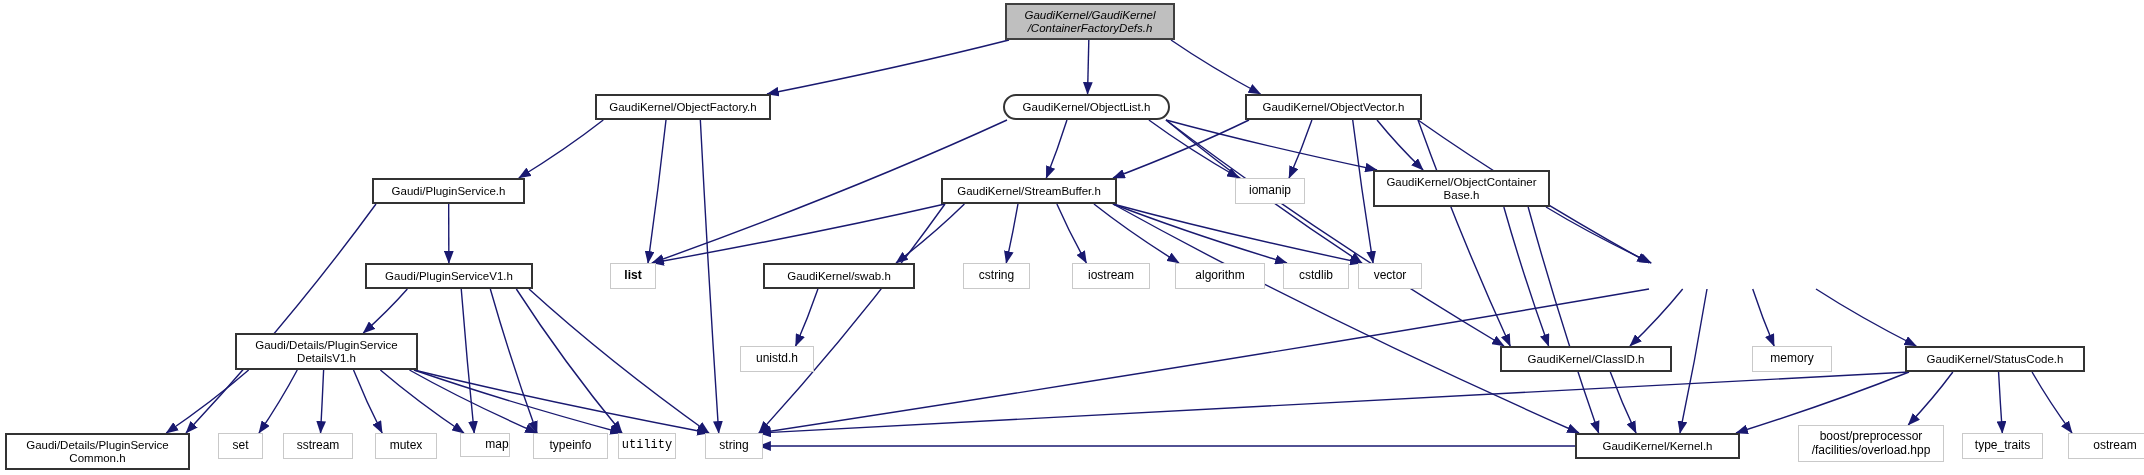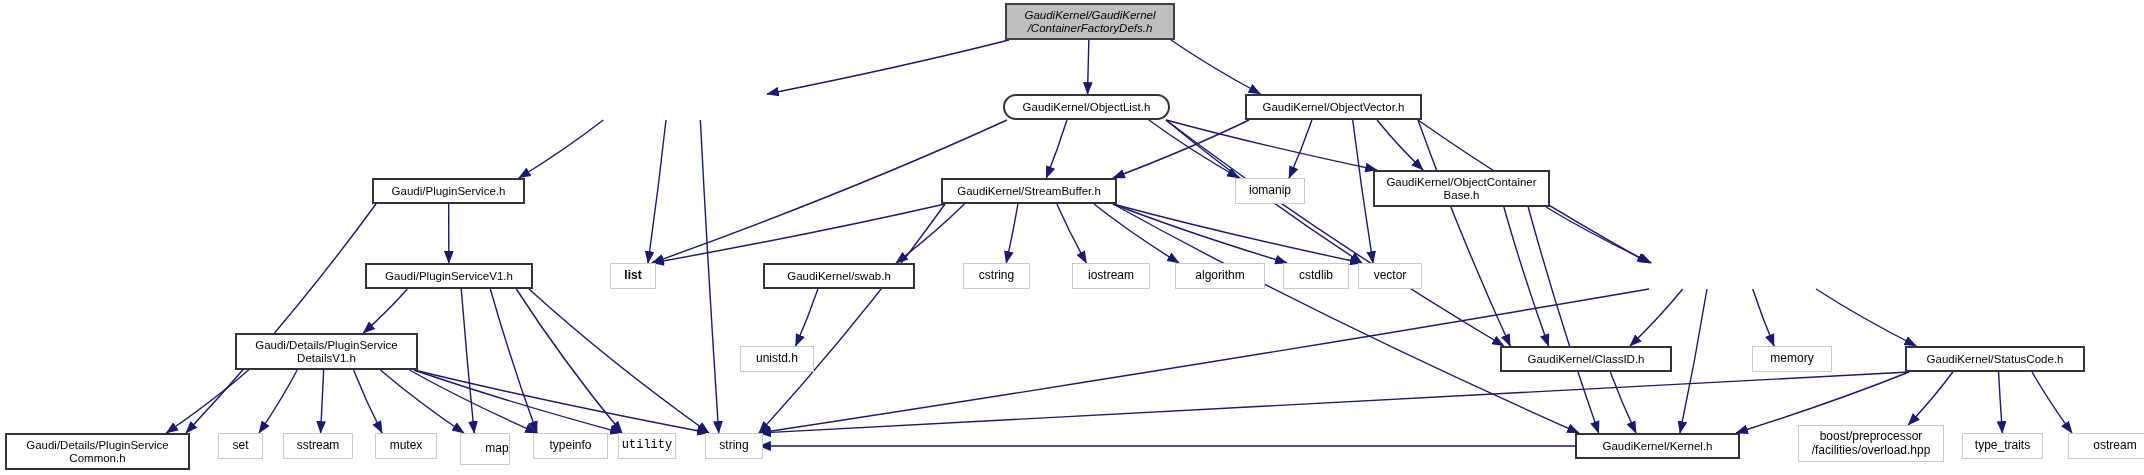--- a/index.html
+++ b/index.html
@@ -77,20 +77,21 @@
       <path d="M1610.31,372 Q1621.6355999999998,402.5 1636.05,433" fill="none" stroke="#191970" stroke-width="1.4" marker-end="url(#ah)"></path>
       <path d="M1909,372 Q1832.88,402.5 1736,433" fill="none" stroke="#191970" stroke-width="1.4" marker-end="url(#ah)"></path>
       <path d="M1952.84,372 Q1933.1984,398.5 1908.2,425" fill="none" stroke="#191970" stroke-width="1.4" marker-end="url(#ah)"></path>
       <path d="M1998.57,372 Q2000.2332000000001,402.5 2002.35,433" fill="none" stroke="#191970" stroke-width="1.4" marker-end="url(#ah)"></path>
       <path d="M2032.06,372 Q2049.6335999999997,402.5 2072,433" fill="none" stroke="#191970" stroke-width="1.4" marker-end="url(#ah)"></path>
       <path d="M1909,372 Q1360,402.5 759,433" fill="none" stroke="#191970" stroke-width="1.4" marker-end="url(#ah)"></path>
       <path d="M1579,446 Q1195,446 759,446" fill="none" stroke="#191970" stroke-width="1.4" marker-end="url(#ah)"></path>
     </svg>
 <div class="node root" style="left: 1005px; top: 3px; width: 170px; height: 37px;">GaudiKernel/GaudiKernel
 /ContainerFactoryDefs.h</div>
+    <div class="node" style="left: 595px; top: 94px; width: 176px; height: 26px;">GaudiKernel/ObjectFactory.h</div>
     <div class="node" style="left: 1003px; top: 94px; width: 167px; height: 26px; border-radius: 13px;">GaudiKernel/ObjectList.h</div>
     <div class="node" style="left: 1245px; top: 94px; width: 177px; height: 26px;">GaudiKernel/ObjectVector.h</div>
     <div class="node" style="left: 372px; top: 178px; width: 153px; height: 26px;">Gaudi/PluginService.h</div>
     <div class="node" style="left: 941px; top: 178px; width: 176px; height: 26px;">GaudiKernel/StreamBuffer.h</div>
     <div class="node sys" style="left: 1235px; top: 178px; width: 70px; height: 26px;">iomanip</div>
     <div class="node" style="left: 1373px; top: 170px; width: 177px; height: 37px;">GaudiKernel/ObjectContainer
 Base.h</div>
     <div class="node" style="left: 365px; top: 263px; width: 168px; height: 26px;">Gaudi/PluginServiceV1.h</div>
     <div class="node sys" style="left: 610px; top: 263px; width: 46px; height: 26px; font-weight: bold;">list</div>
     <div class="node" style="left: 763px; top: 263px; width: 152px; height: 26px;">GaudiKernel/swab.h</div>
@@ -103,21 +104,21 @@
 DetailsV1.h</div>
     <div class="node sys" style="left: 740px; top: 346px; width: 74px; height: 26px;">unistd.h</div>
     <div class="node" style="left: 1500px; top: 346px; width: 172px; height: 26px;">GaudiKernel/ClassID.h</div>
     <div class="node sys" style="left: 1752px; top: 346px; width: 80px; height: 26px;">memory</div>
     <div class="node" style="left: 1905px; top: 346px; width: 180px; height: 26px;">GaudiKernel/StatusCode.h</div>
     <div class="node" style="left: 5px; top: 433px; width: 185px; height: 37px;">Gaudi/Details/PluginService
 Common.h</div>
     <div class="node sys" style="left: 218px; top: 433px; width: 45px; height: 26px;">set</div>
     <div class="node sys" style="left: 283px; top: 433px; width: 70px; height: 26px;">sstream</div>
     <div class="node sys" style="left: 375px; top: 433px; width: 62px; height: 26px;">mutex</div>
-    <div class="node sys" style="left: 460px; top: 433px; width: 50px; height: 32px; padding-left: 24px;">map</div>
+    <div class="node sys" style="left: 460px; top: 433px; width: 50px; height: 24px; padding-left: 24px;">map</div>
     <div class="node sys" style="left: 533px; top: 433px; width: 75px; height: 26px;">typeinfo</div>
     <div class="node sys" style="left: 618px; top: 433px; width: 58px; height: 26px; font-family: Liberation Mono, monospace;">utility</div>
     <div class="node sys" style="left: 705px; top: 433px; width: 58px; height: 26px;">string</div>
     <div class="node" style="left: 1575px; top: 433px; width: 165px; height: 26px;">GaudiKernel/Kernel.h</div>
     <div class="node sys" style="left: 1798px; top: 425px; width: 146px; height: 37px;">boost/preprocessor
 /facilities/overload.hpp</div>
     <div class="node sys" style="left: 1962px; top: 433px; width: 81px; height: 26px;">type_traits</div>
     <div class="node sys" style="left: 2068px; top: 433px; width: 94px; height: 26px;">ostream</div>
   </div>
 

